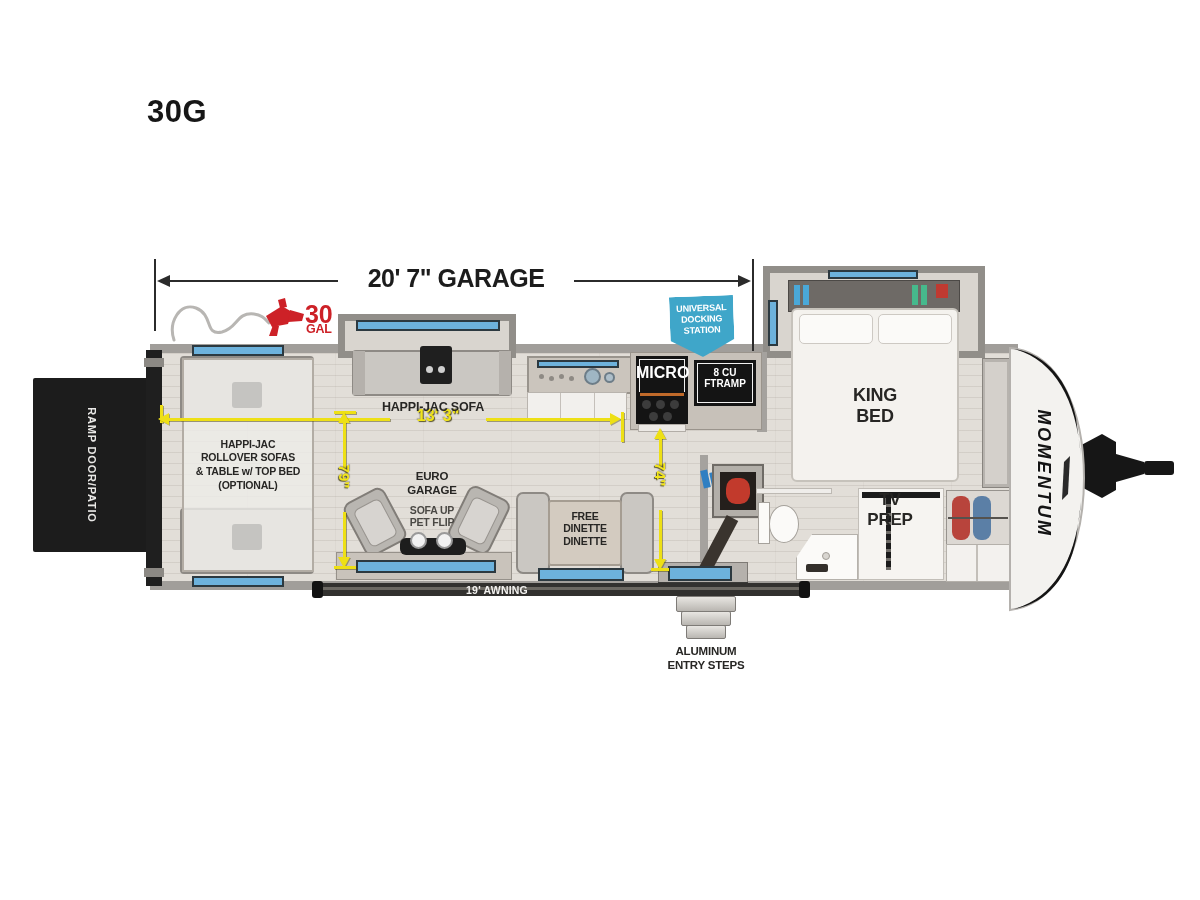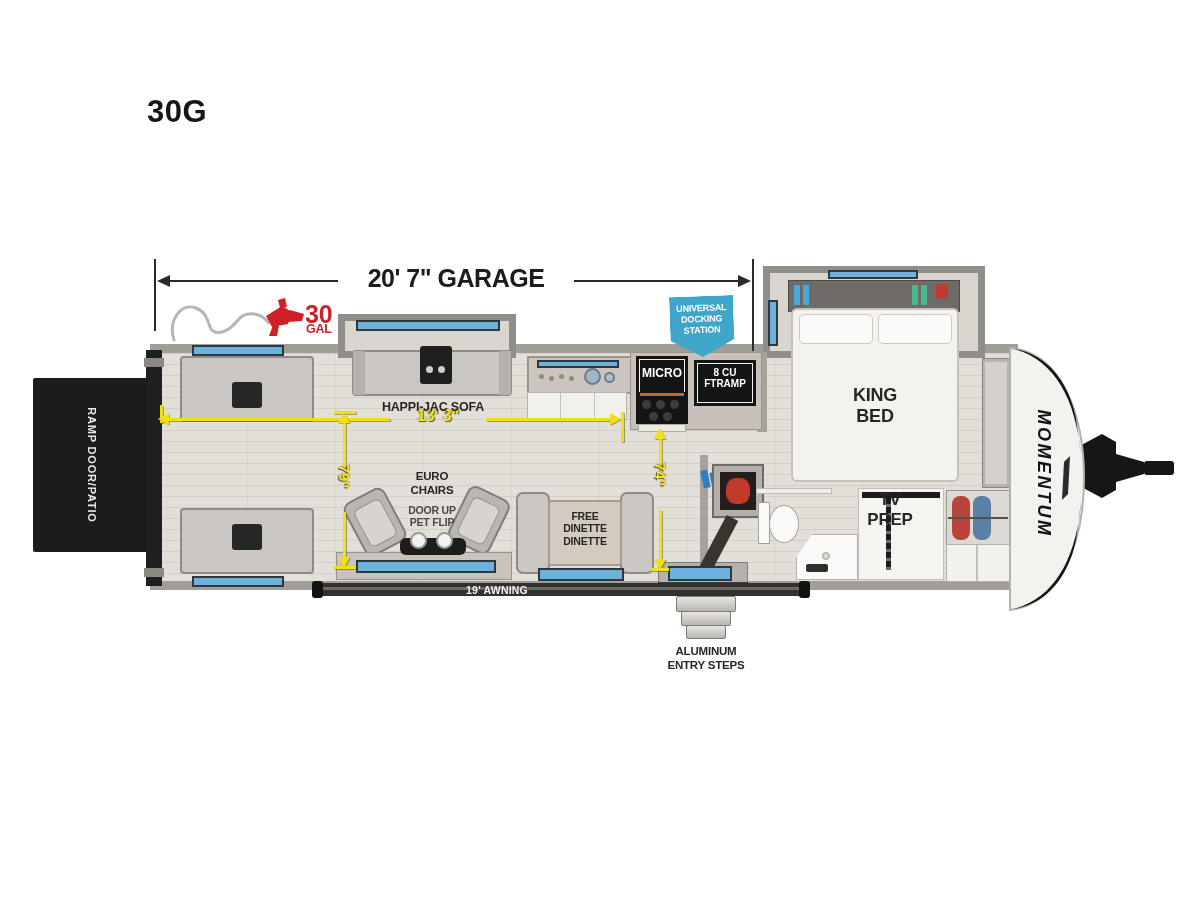--- a/index.html
+++ b/index.html
@@ -154,20 +154,28 @@
   </div>
   <div class="furn" style="left:146px;top:350px;width:16px;height:236px;background:#1f1f1f;z-index:3;"></div>
   <div class="furn" style="left:144px;top:358px;width:20px;height:9px;background:#8c8984;z-index:4;"></div>
   <div class="furn" style="left:144px;top:568px;width:20px;height:9px;background:#8c8984;z-index:4;"></div>
   <div class="win" style="left:192px;top:345px;width:92px;height:11px;"></div>
   <div class="win" style="left:192px;top:576px;width:92px;height:11px;"></div>
   <div class="furn sofa" style="left:180px;top:356px;width:134px;height:66px;"></div>
   <div class="furn" style="left:232px;top:382px;width:30px;height:26px;background:#262626;border-radius:3px;z-index:5;"></div>
   <div class="furn sofa" style="left:180px;top:508px;width:134px;height:66px;"></div>
   <div class="furn" style="left:232px;top:524px;width:30px;height:26px;background:#262626;border-radius:3px;z-index:5;"></div>
+  <div class="furn overlaybox" style="left:182px;top:358px;width:132px;height:214px;">
+    <div class="lbl" style="position:static;font-size:10.5px;line-height:1.3;">
+      <span>HAPPI-JAC</span>
+      <span>ROLLOVER SOFAS</span>
+      <span>&amp; TABLE w/ TOP BED</span>
+      <span>(OPTIONAL)</span>
+    </div>
+  </div>
 
   <div class="furn sofa" style="left:352px;top:350px;width:160px;height:46px;"></div>
   <div class="furn" style="left:353px;top:351px;width:12px;height:44px;background:#b5b1ac;z-index:5;"></div>
   <div class="furn" style="left:499px;top:351px;width:12px;height:44px;background:#b5b1ac;z-index:5;"></div>
   <div class="furn" style="left:420px;top:346px;width:32px;height:38px;background:#1f1f1f;border-radius:3px;z-index:6;"></div>
   <div class="furn" style="left:426px;top:366px;width:7px;height:7px;background:#cfcfcf;border-radius:50%;z-index:7;"></div>
   <div class="furn" style="left:438px;top:366px;width:7px;height:7px;background:#cfcfcf;border-radius:50%;z-index:7;"></div>
   <div class="lbl" style="left:372px;top:400px;width:122px;font-size:12.5px;">HAPPI-JAC SOFA</div>
 
   <div class="furn" style="left:527px;top:356px;width:106px;height:38px;background:#cbc5bd;border:2px solid #99948d;"></div>
@@ -176,21 +184,21 @@
   <div class="furn" style="left:549px;top:376px;width:5px;height:5px;background:#8e8a84;border-radius:50%;z-index:5;"></div>
   <div class="furn" style="left:559px;top:374px;width:5px;height:5px;background:#8e8a84;border-radius:50%;z-index:5;"></div>
   <div class="furn" style="left:569px;top:376px;width:5px;height:5px;background:#8e8a84;border-radius:50%;z-index:5;"></div>
   <div class="furn" style="left:584px;top:368px;width:17px;height:17px;background:#9fb6c4;border:2px solid #6d7d88;border-radius:50%;z-index:5;"></div>
   <div class="furn" style="left:604px;top:372px;width:11px;height:11px;background:#aebfca;border:2px solid #6d7d88;border-radius:50%;z-index:5;"></div>
   <div class="furn" style="left:527px;top:392px;width:100px;height:28px;background:#f2f0ed;border:1px solid #b9b4ae;"></div>
   <div class="furn" style="left:560px;top:393px;width:1px;height:26px;background:#c5c0ba;z-index:5;"></div>
   <div class="furn" style="left:594px;top:393px;width:1px;height:26px;background:#c5c0ba;z-index:5;"></div>
 
   <div class="furn" style="left:630px;top:352px;width:132px;height:78px;background:#c7c1b9;border:1px solid #9a948c;"></div>
-  <div class="furn blackbox" style="left:636px;top:356px;width:52px;height:41px;font-size:12px;line-height:34px;">
+  <div class="furn blackbox" style="left:636px;top:356px;width:52px;height:41px;font-size:16px;line-height:34px;">
     <span style="display:inline;">MICRO</span>
   </div>
   <div class="furn" style="left:636px;top:392px;width:52px;height:32px;background:#141414;z-index:5;"></div>
   <div class="furn" style="left:640px;top:393px;width:44px;height:3px;background:#c06a2a;z-index:6;"></div>
   <div class="furn" style="left:642px;top:400px;width:9px;height:9px;background:#3c3c3c;border-radius:50%;z-index:6;"></div>
   <div class="furn" style="left:656px;top:400px;width:9px;height:9px;background:#3c3c3c;border-radius:50%;z-index:6;"></div>
   <div class="furn" style="left:670px;top:400px;width:9px;height:9px;background:#3c3c3c;border-radius:50%;z-index:6;"></div>
   <div class="furn" style="left:649px;top:412px;width:9px;height:9px;background:#3c3c3c;border-radius:50%;z-index:6;"></div>
   <div class="furn" style="left:663px;top:412px;width:9px;height:9px;background:#3c3c3c;border-radius:50%;z-index:6;"></div>
   <div class="furn" style="left:638px;top:424px;width:48px;height:8px;background:#ece9e5;border:1px solid #b2ada7;z-index:5;"></div>
@@ -199,27 +207,27 @@
   </div>
 
   <div class="chair" style="left:352px;top:492px;transform:rotate(-28deg);">
       <div class="seat"></div>
     </div>
   <div class="chair" style="left:456px;top:490px;transform:rotate(26deg);">
       <div class="seat"></div>
     </div>
   <div class="lbl" style="left:397px;top:470px;width:70px;font-size:11.5px;">
     <span>EURO</span>
-      <span>CHAIRS</span>
+      <span>GARAGE</span>
   </div>
   <div class="furn" style="left:400px;top:538px;width:66px;height:17px;background:#1d1d1d;border-radius:6px;z-index:5;"></div>
   <div class="furn" style="left:410px;top:532px;width:17px;height:17px;background:#f2f2f2;border:2px solid #9a9a9a;border-radius:50%;z-index:6;"></div>
   <div class="furn" style="left:436px;top:532px;width:17px;height:17px;background:#f2f2f2;border:2px solid #9a9a9a;border-radius:50%;z-index:6;"></div>
   <div class="lbl" style="left:396px;top:504px;width:72px;font-size:10.5px;color:#4a4844;z-index:11;">
-    <span>DOOR UP</span>
+    <span>SOFA UP</span>
       <span>PET FLIP</span>
   </div>
 
   <div class="furn" style="left:336px;top:552px;width:176px;height:28px;background:#c9c3bb;border:1px solid #96918a;"></div>
   <div class="win" style="left:356px;top:560px;width:140px;height:13px;"></div>
 
   <div class="furn sofa" style="left:516px;top:492px;width:34px;height:82px;border-radius:7px;"></div>
   <div class="furn sofa" style="left:620px;top:492px;width:34px;height:82px;border-radius:7px;"></div>
   <div class="furn" style="left:548px;top:500px;width:74px;height:66px;background:#d3cbc0;border:2px solid #a59d92;border-radius:3px;"></div>
   <div class="lbl" style="left:546px;top:510px;width:78px;font-size:10.5px;z-index:11;">

